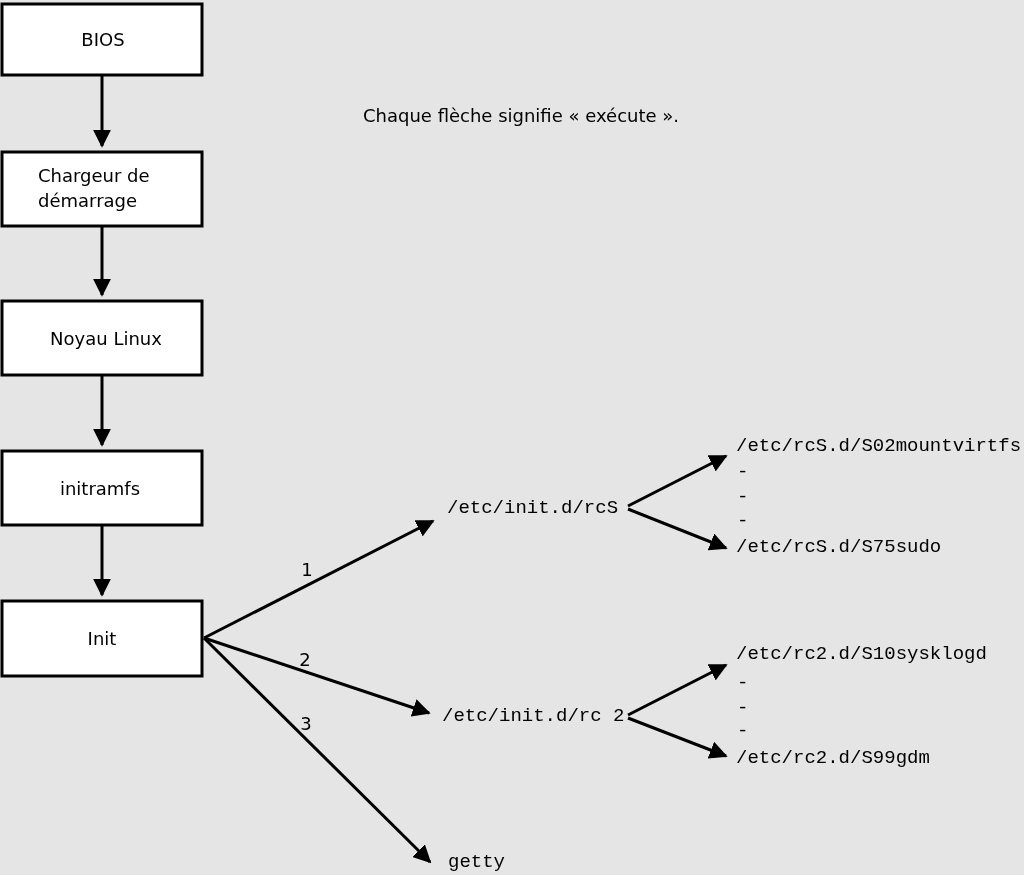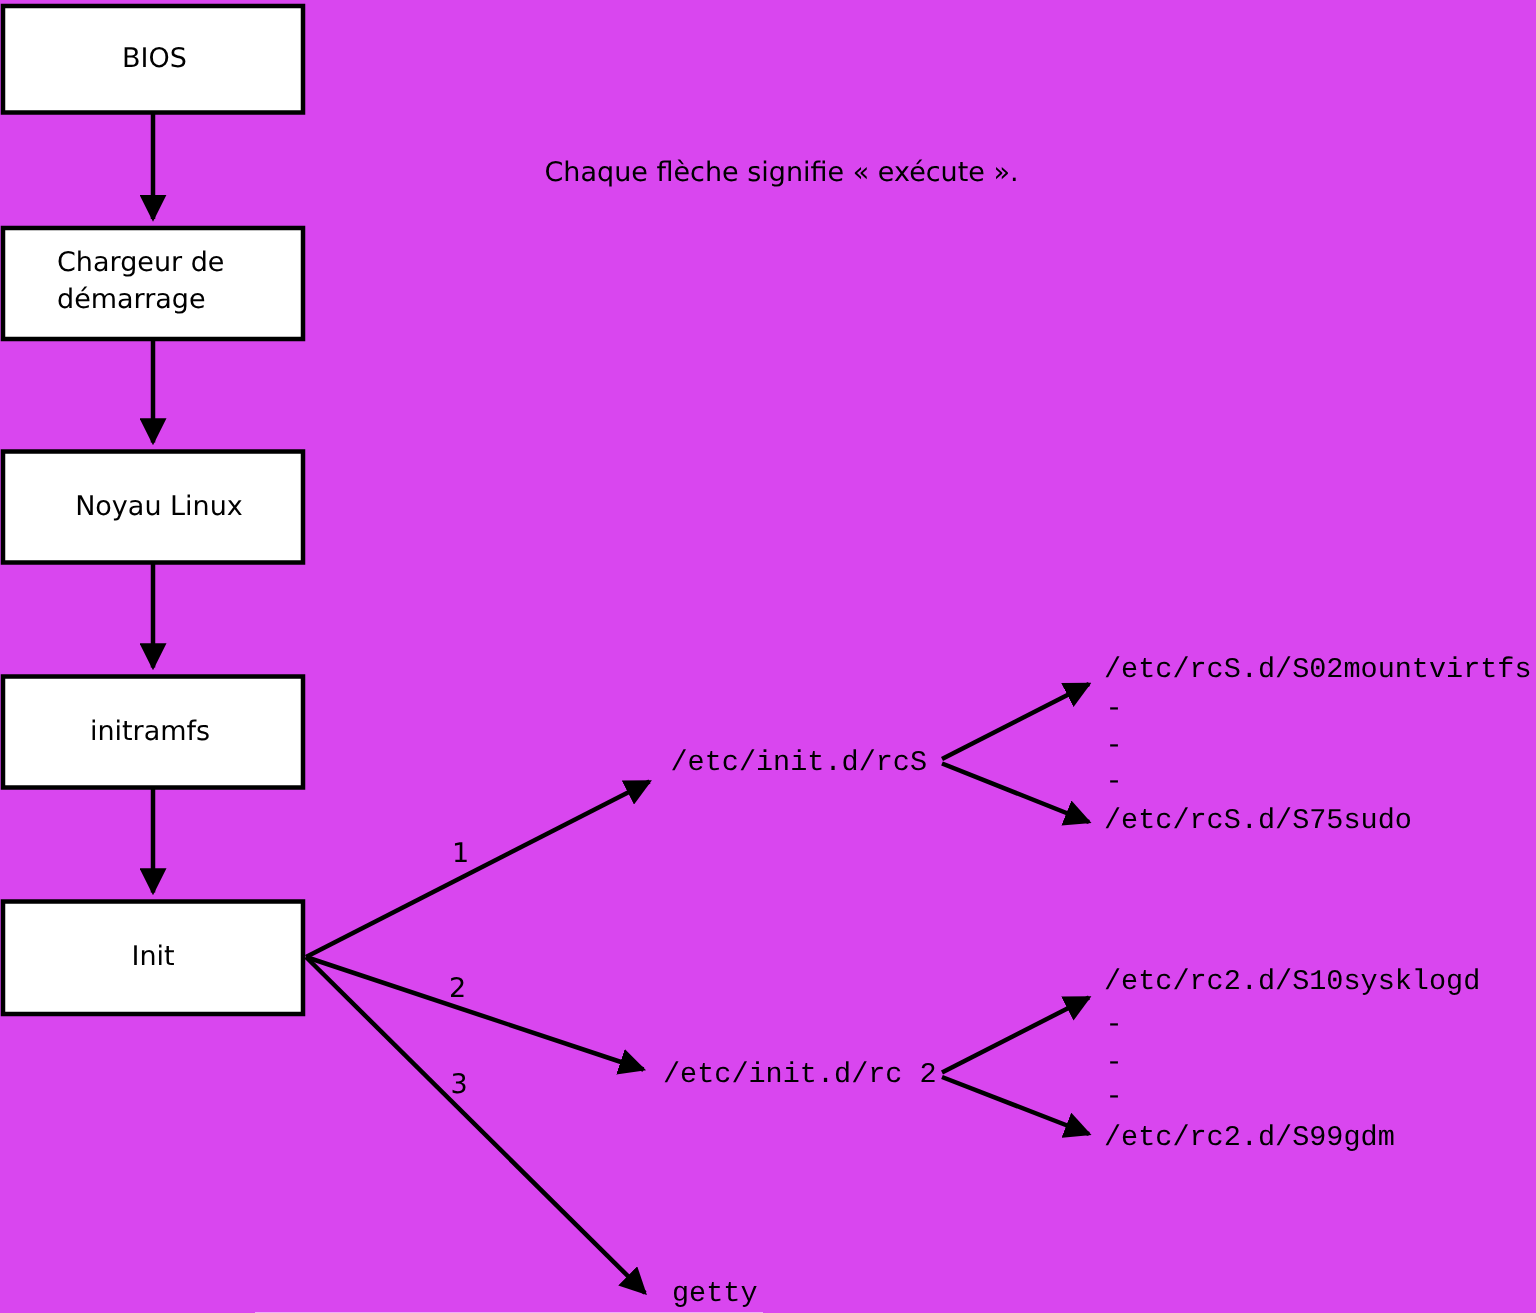--- a/index.html
+++ b/index.html
@@ -4,21 +4,21 @@
 <style>
   html, body {
     margin: 0;
     padding: 0;
     background: #ffffff;
   }
   .stage {
     position: relative;
     width: 1024px;
     height: 875px;
-    background: #d946ef;
+    background: #e5e5e5;
     overflow: hidden;
   }
   svg {
     display: block;
   }
   .box {
     fill: #ffffff;
     stroke: #000000;
     stroke-width: 3;
   }

